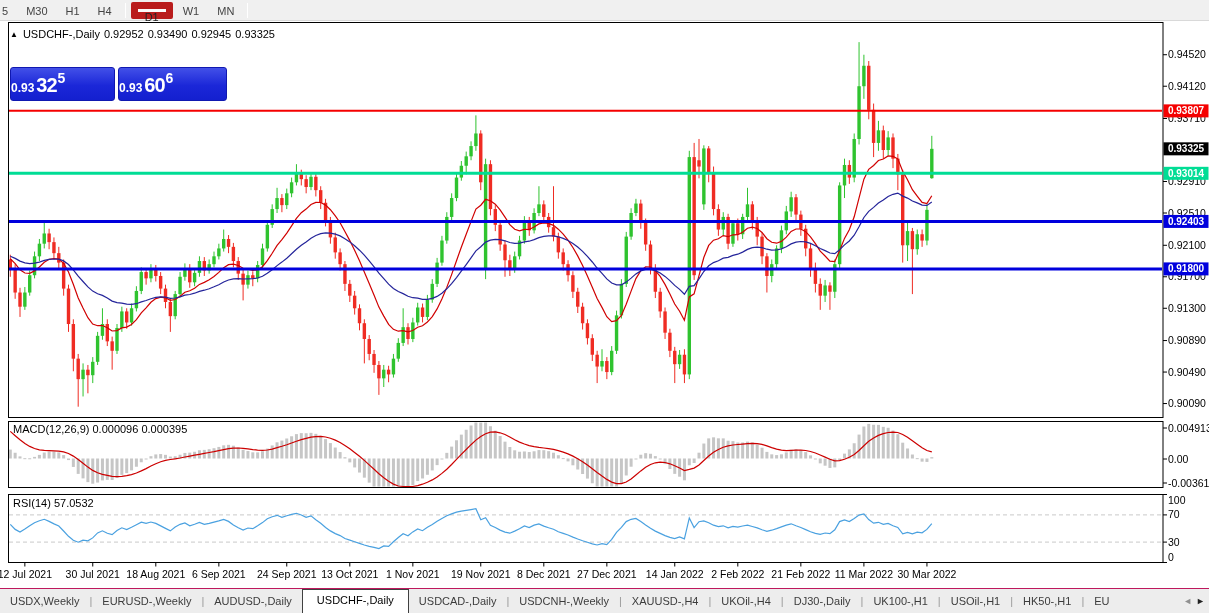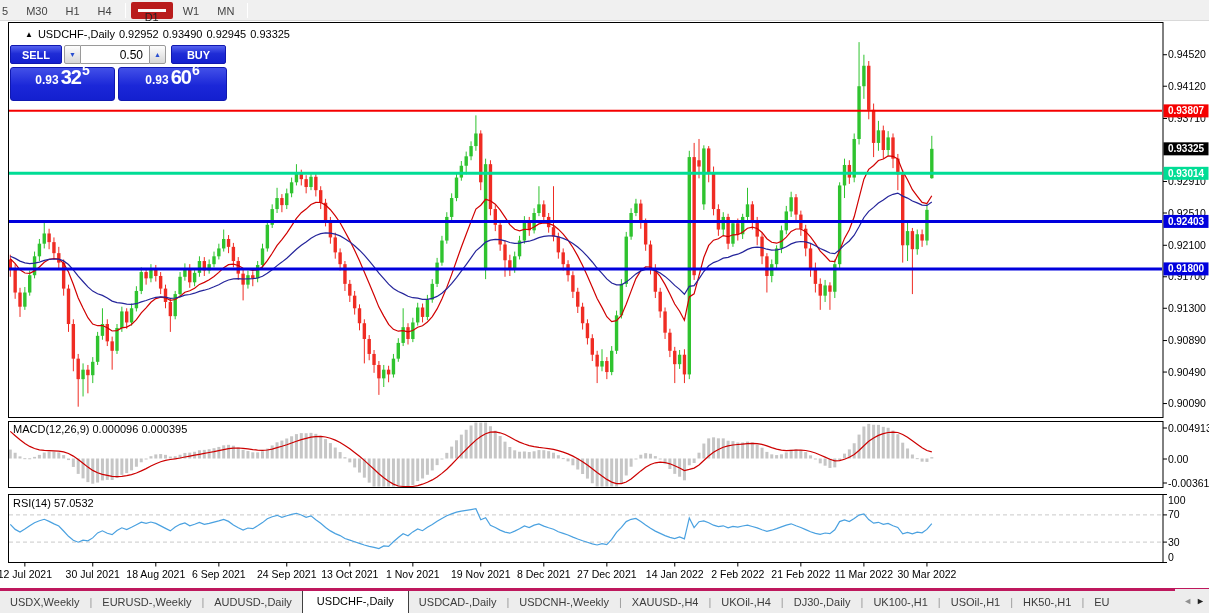--- a/index.html
+++ b/index.html
@@ -9,47 +9,47 @@
   
   #toolbar{position:absolute;left:0;top:0;width:1209px;height:21px;background:#f0f0f0;
            border-bottom:1px solid #d9d9d9;display:flex;align-items:center;}
   .tf-btn{height:17px;line-height:16px;padding:0 7px;margin:0 1px;font-size:11px;color:#444;
           border:1px solid transparent;border-radius:2px;cursor:default;}
   .tf-btn.active{background:#fbfbfb;border:7px solid #b91c1c;color:#222;}
   .tf-sep{width:1px;height:15px;background:#c2c2c2;border-right:1px solid #ffffff;margin:0 4px;}
   
   #chartwin{position:absolute;left:0;top:22px;width:1209px;height:566px;background:#fff;}
   #chartsvg{position:absolute;left:0;top:0;}
-  #title{position:absolute;left:10px;top:6px;height:14px;font-size:11px;color:#000;white-space:nowrap;padding-left:15px;}
+  #title{position:absolute;left:10px;top:6px;height:14px;font-size:11px;color:#000;white-space:nowrap;}
   #title .tri{font-size:8px;margin-right:5px;position:relative;top:-1px;}
   #title span{margin-right:4px;}
   
   #tradepanel{position:absolute;left:10px;top:23px;width:217px;height:56px;}
   .tp-row1{position:absolute;left:0;top:0;width:217px;height:19px;display:flex;}
   .tp-btn{background:linear-gradient(#5563ef,#1f2cd6 45%,#1420cf);color:#fff;font-weight:bold;
           font-size:11px;text-align:center;line-height:18px;border-radius:2px;border:1px solid #1018b0;}
   #sellbtn{width:52px;}
   #buybtn{width:55px;margin-left:5px;}
   .spin{width:17px;height:19px;background:linear-gradient(#fdfdfd,#d7d7d7);border:1px solid #9a9a9a;
         font-size:7px;color:#2a4fd0;text-align:center;line-height:17px;}
   #voldown{margin-left:2px;border-radius:2px 0 0 2px;}
   #volfield{width:68px;height:19px;background:#fff;border:1px solid #9a9a9a;border-left:none;border-right:none;
             font-size:12px;color:#000;text-align:right;padding:2px 6px 0 0;}
   #volup{border-radius:0 2px 2px 0;}
   .tp-price{position:absolute;top:22px;height:34px;border-radius:3px;border:1px solid #1018b0;
             background:linear-gradient(#4250e8,#1b27d8 55%,#1420cf);color:#fff;display:flex;
-            align-items:flex-end;justify-content:center;padding-bottom:10px;}
+            align-items:flex-end;justify-content:flex-start;padding-bottom:2px;}
   #sellbox{left:0;width:105px;}
   #buybox{left:108px;width:109px;}
   .p-small{font-size:12px;font-weight:bold;margin:0 2px 3px 0;}
   .p-big{font-size:20px;font-weight:bold;line-height:26px;letter-spacing:-1px;}
   .p-sup{font-size:14px;font-weight:bold;margin:0 0 12px 1px;}
   
   #tabbar{position:absolute;left:0;top:588px;width:1209px;height:25px;background:#ededed;
-          border-top:3px solid #be185d;display:flex;align-items:center;overflow:hidden;}
+          border-top:1px solid #be185d;display:flex;align-items:center;overflow:hidden;}
   .tab{font-size:11px;color:#3c3c3c;padding:4px 10px 5px 10px;white-space:nowrap;}
   .tab.active{background:#ffffff;border:1px solid #404040;border-bottom:none;color:#000;
               padding:4px 14px 7px 14px;margin-top:-1px;}
   .tab-sep{color:#999;font-size:11px;}
   #tabarrows{position:absolute;right:0;top:589px;height:24px;width:34px;background:#ededed;
              display:flex;align-items:center;justify-content:flex-end;padding-right:4px;gap:4px;}
   #tabarrows span{font-size:9px;}
   #arr-left{color:#909090;}
   #arr-right{color:#222;}
 </style>
@@ -737,27 +737,20 @@
         <text x="863.8999999999999" y="555.5" font-size="10.5" fill="#000" font-family="&quot;Liberation Sans&quot;,&quot;DejaVu Sans&quot;,sans-serif" text-anchor="middle">11 Mar 2022</text>
         <line x1="926.9499999999999" y1="540.5" x2="926.9499999999999" y2="544.5" stroke="#000"></line>
         <text x="926.9499999999999" y="555.5" font-size="10.5" fill="#000" font-family="&quot;Liberation Sans&quot;,&quot;DejaVu Sans&quot;,sans-serif" text-anchor="middle">30 Mar 2022</text>
       </svg>
 
     <div id="title">
       <span class="tri">▲</span><span>USDCHF-,Daily</span><span>0.92952</span><span>0.93490</span><span>0.92945</span><span>0.93325</span>
     </div>
 
     <div id="tradepanel">
-      <div class="tp-row1">
-        <div id="sellbtn" class="tp-btn">SELL</div>
-        <div id="voldown" class="spin">▼</div>
-        <div id="volfield">0.50</div>
-        <div id="volup" class="spin">▲</div>
-        <div id="buybtn" class="tp-btn">BUY</div>
-      </div>
       <div id="sellbox" class="tp-price">
         <span class="p-small">0.93</span>
         <span class="p-big">32</span>
         <span class="p-sup">5</span>
       </div>
       <div id="buybox" class="tp-price">
         <span class="p-small">0.93</span>
         <span class="p-big">60</span>
         <span class="p-sup">6</span>
       </div>

